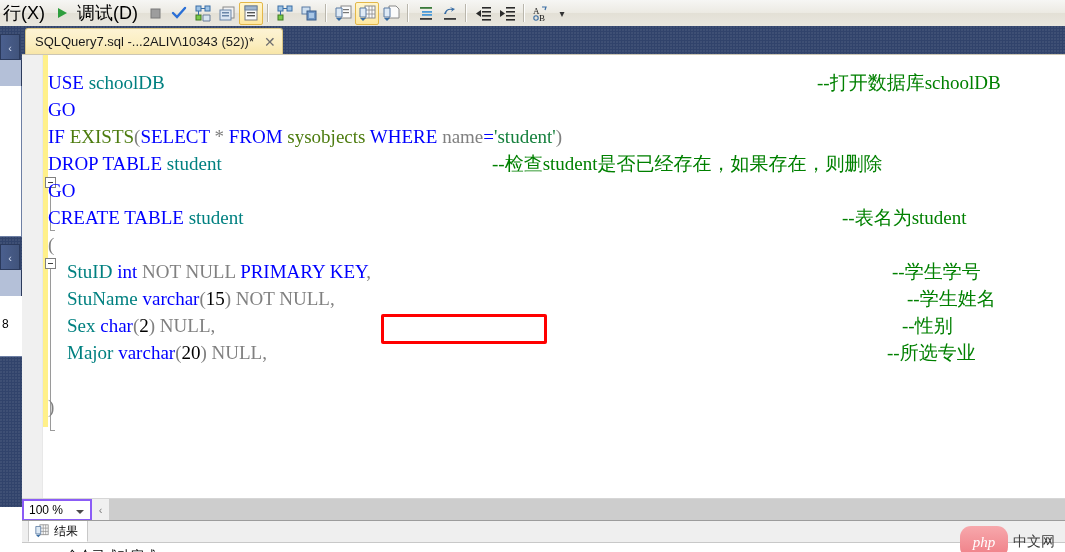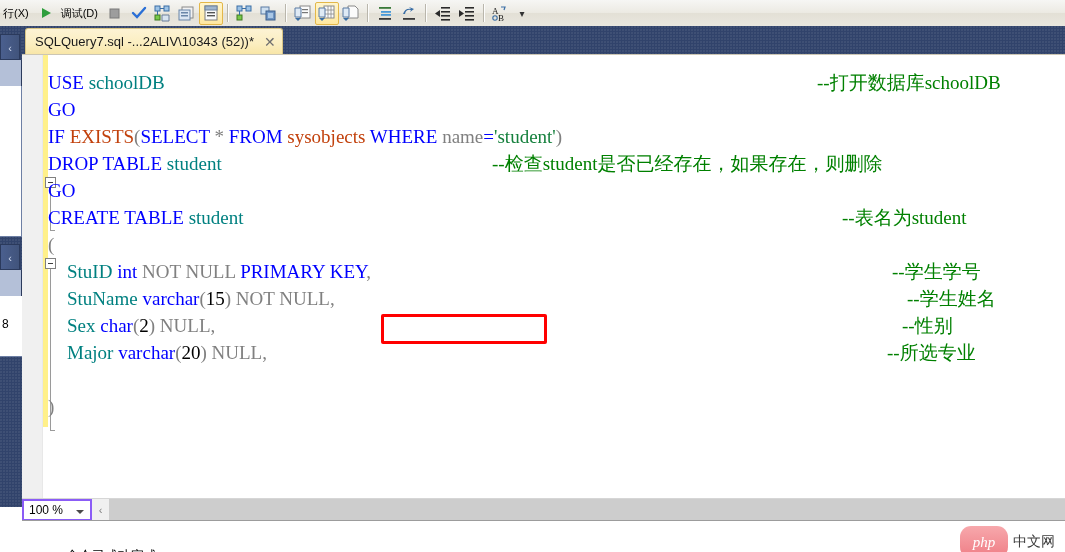--- a/index.html
+++ b/index.html
@@ -17,21 +17,21 @@
   #toolbar {
     position: absolute; left: 0; top: 0;
     width: 1065px; height: 26px;
     background: linear-gradient(to bottom, #f6f6f4 0%, #eceae3 48%, #e3e0d6 52%, #e9e7de 100%);
     border-bottom: 1px solid #b4b0a4;
     display: flex; align-items: center;
     white-space: nowrap;
     overflow: hidden;
   }
   .menu-label {
-    font-size: 11px; color: #000;
+    font-size: 18px; color: #000;
     padding: 0 5px 0 3px;
     line-height: 26px;
   }
   .tb-sep {
     width: 1px; height: 18px;
     background: #b9b6ac;
     margin: 0 4px;
     border-right: 1px solid #fdfdfc;
   }
   .tb-btn {
@@ -161,21 +161,21 @@
     width: 1017px; height: 100%;
     font-family: Liberation Serif, serif;
     font-size: 19px;
     line-height: 27px;
     white-space: pre;
     color: #000;
   }
   .ln { position: absolute; left: 0; width: 1017px; height: 27px; }
   .kw  { color: #0000ff; }
   .tbl { color: #008080; }
-  .fn  { color: #c2410c; }
+  .fn  { color: #4d7c0f; }
   .str { color: #15803d; }
   .gry { color: #808080; }
   .pln { color: #000000; }
   .cmt-col {
     position: absolute;
     font-size: 19px;
     color: #008000;
     white-space: pre;
   }
 
@@ -530,20 +530,33 @@
   <div id="zoomrow">
     <div id="zoom-combo">
       <span>100 %</span>
       <span id="zoom-arrow"></span>
     </div>
     <div id="hsb-left">‹</div>
     <div id="hsb-track"></div>
   </div>
 
   <div id="results">
+    <div id="results-tabrow">
+      <div id="results-tab">
+        <span id="results-tab-icon">
+          <svg width="14" height="14" viewBox="0 0 17 17">
+            <rect x="6" y="1" width="10" height="12" fill="#fbfbfb" stroke="#8a8a8a"></rect>
+            <path d="M6 5 h10 M6 9 h10 M10 1 v12 M13 1 v12" stroke="#8a8a8a" stroke-width="0.8"></path>
+            <path d="M1 3 h6 v9 h-6 z" fill="#dfeaf5" stroke="#5b7ba3"></path>
+            <path d="M1 13 l3 3 l3 -3 z" fill="#3a6ea5"></path>
+          </svg>
+        </span>
+        <span>结果</span>
+      </div>
+    </div>
     <div id="results-text">命令已成功完成。</div>
   </div>
 
   <div id="wm-php">
     <span id="wm-php-badge">php</span>
     <span id="wm-php-text">中文网</span>
   </div>
   <div id="wm-url">https://mailiang.blog.csdn.net</div>
 
 </div>

